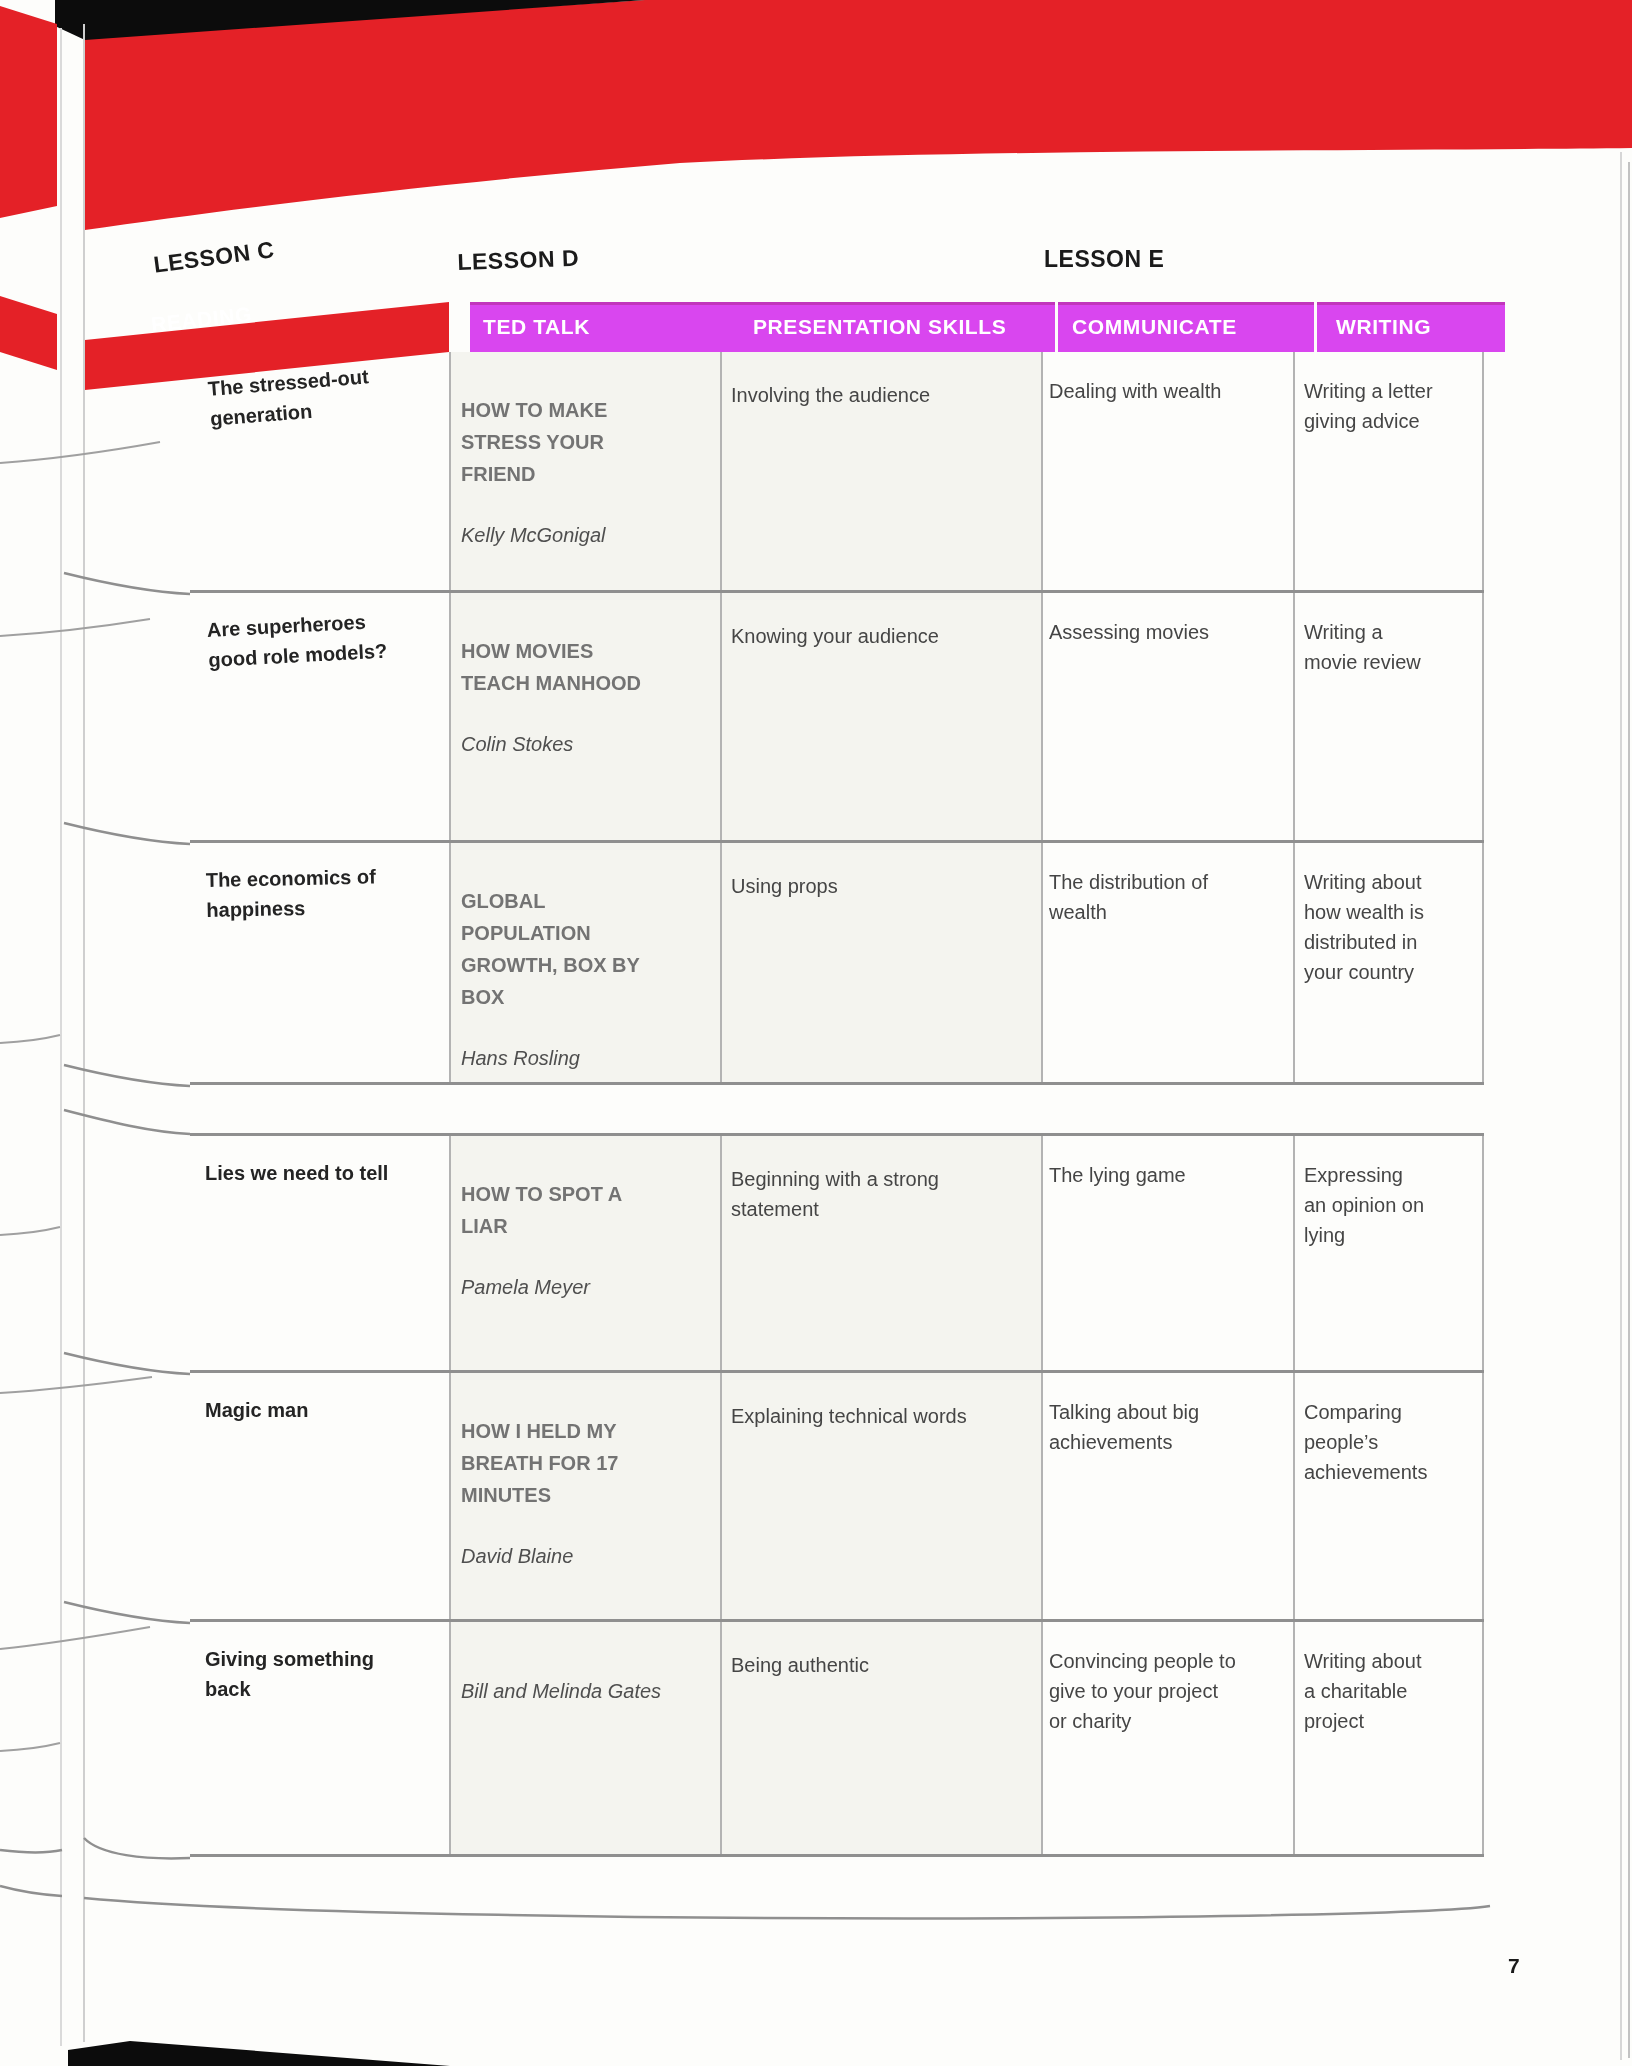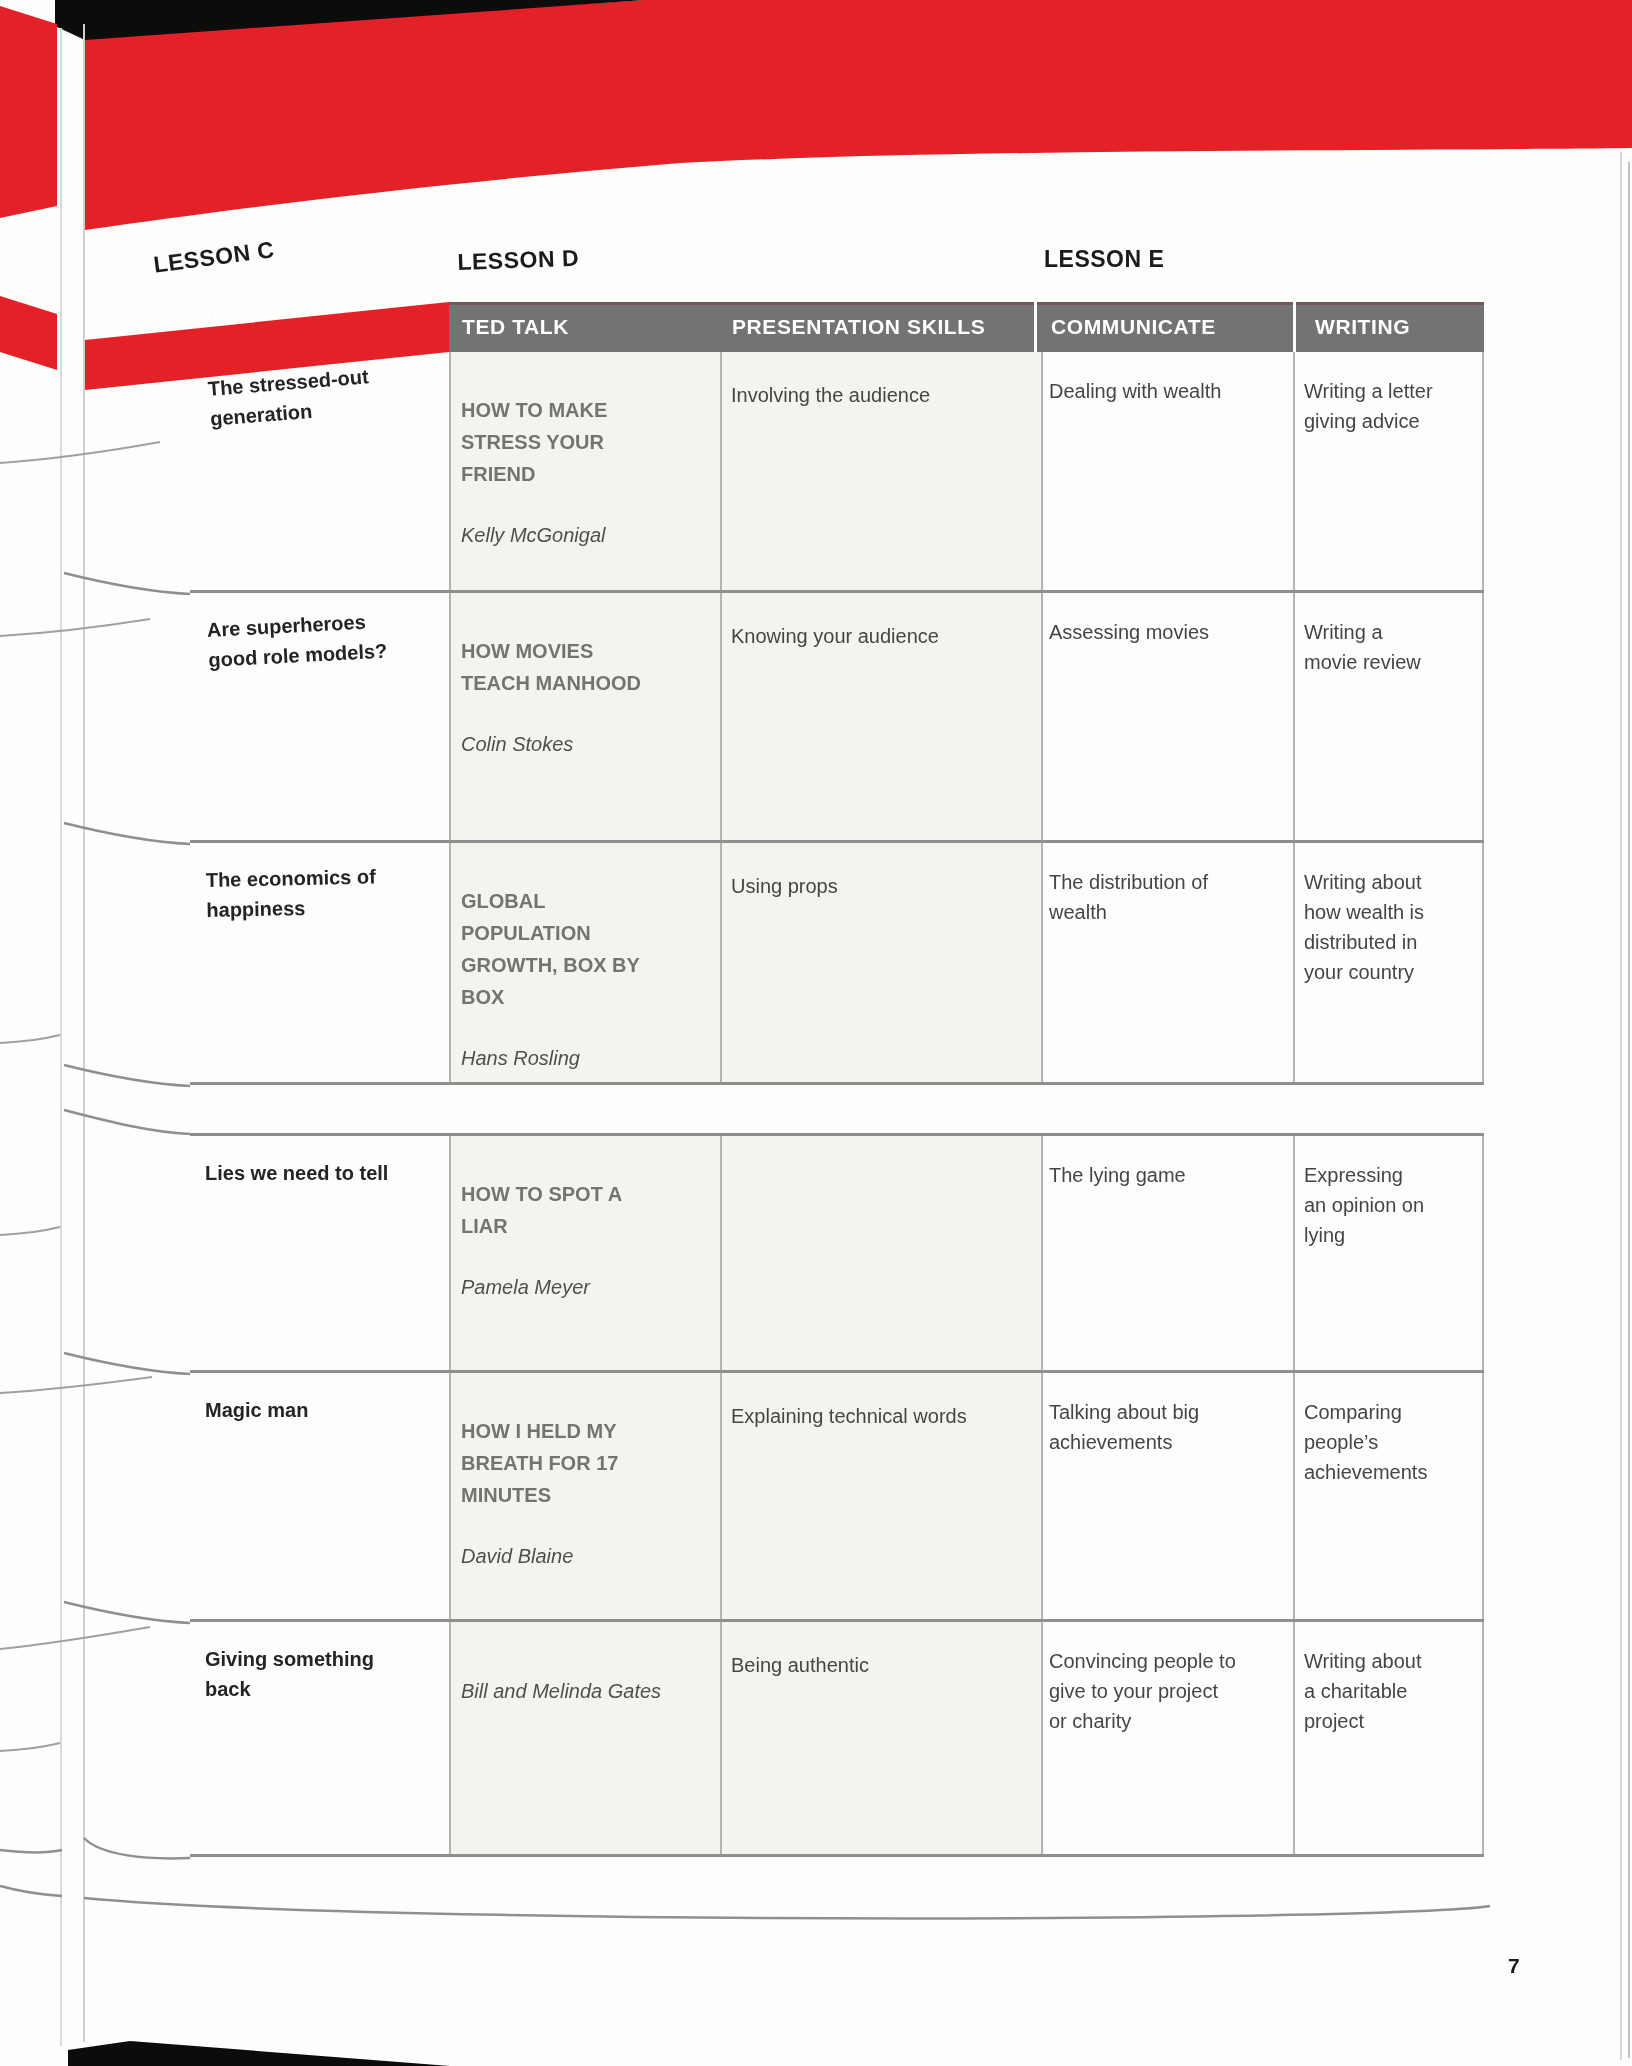--- a/index.html
+++ b/index.html
@@ -11,21 +11,21 @@
   .decor{position:absolute;inset:0;z-index:1;pointer-events:none;}
   .layer{position:absolute;z-index:2;}
 
   
   .lesson{position:absolute;font-weight:bold;font-size:23px;color:#1b1b1b;letter-spacing:.5px;white-space:nowrap;}
   .lc{left:152px;top:252px;transform:rotate(-7.5deg);transform-origin:left top;}
   .ld{left:457px;top:249px;transform:rotate(-2deg);transform-origin:left top;}
   .le{left:1044px;top:246px;}
 
   
-  .hdr{position:absolute;left:449px;top:302px;width:1035px;height:50px;background:#737373;
+  .hdr{position:absolute;left:470px;top:302px;width:1035px;height:50px;background:#d946ef;
        box-shadow:inset 0 3px 0 rgba(110,0,8,.22);z-index:2;}
   .hdr .hlabel{position:absolute;top:50%;transform:translateY(-50%);color:#fff;font-weight:bold;
        font-size:21px;letter-spacing:.6px;white-space:nowrap;}
   .h-ted{left:13px;} .h-pres{left:283px;} .h-comm{left:602px;} .h-writ{left:866px;}
   .hgap{position:absolute;top:0;bottom:0;width:3px;background:#fdfdfb;}
   .hgap1{left:585px;} .hgap2{left:844px;}
 
   .reading-label{position:absolute;left:150px;top:313px;transform:rotate(-6deg);transform-origin:left top;
        color:#fff;font-weight:bold;font-size:21px;letter-spacing:.6px;z-index:3;white-space:nowrap;}
 
@@ -192,20 +192,22 @@
       <div class="vl vl2"></div>
       <div class="vl vl3"></div>
       <div class="vl vl4"></div>
       <div class="vl vl5"></div>
     <div class="cell c1">Lies we need to tell</div>
     <div class="cell c2">
       <span class="title">HOW TO SPOT A
 LIAR</span>
       <span class="speaker">Pamela Meyer</span>
     </div>
+    <div class="cell c3">Beginning with a strong
+statement</div>
     <div class="cell c4">The lying game</div>
     <div class="cell c5">Expressing
 an opinion on
 lying</div>
   </div>
 
   <div class="row r5">
     <div class="tint"></div>
     <div class="vl vl1"></div>
       <div class="vl vl2"></div>

